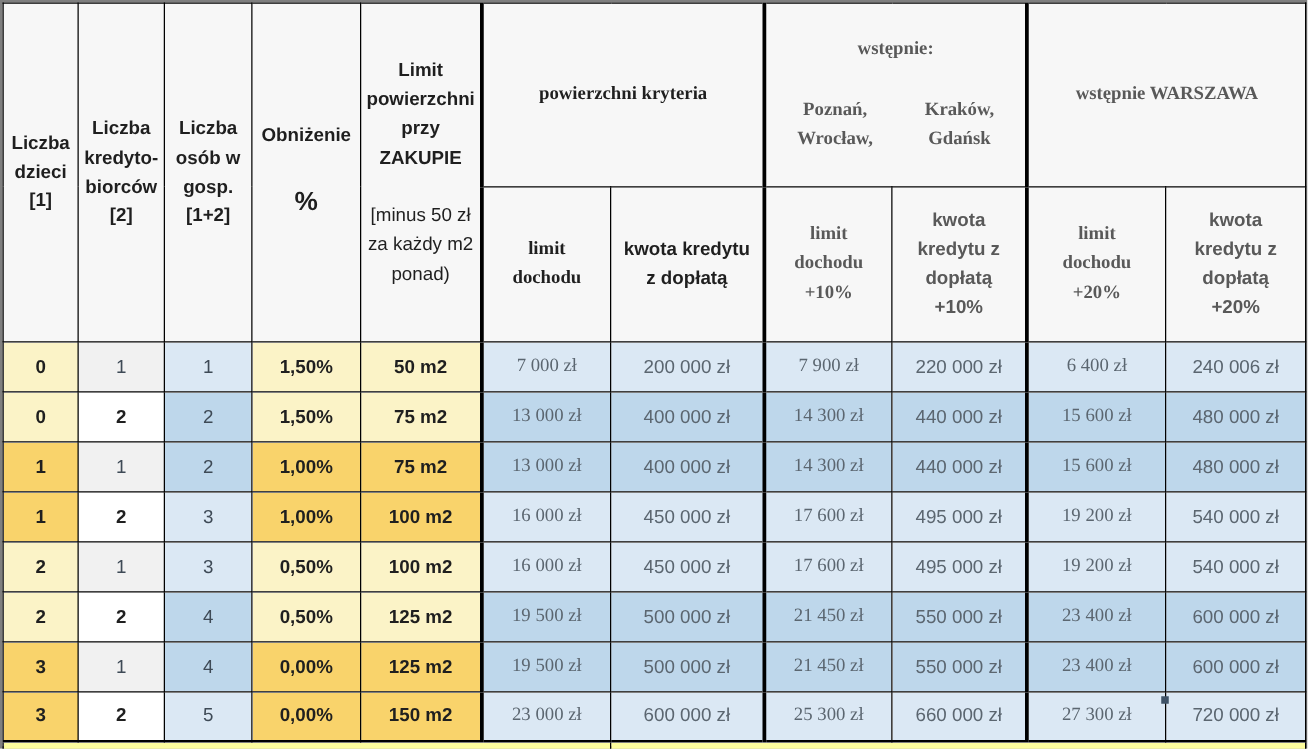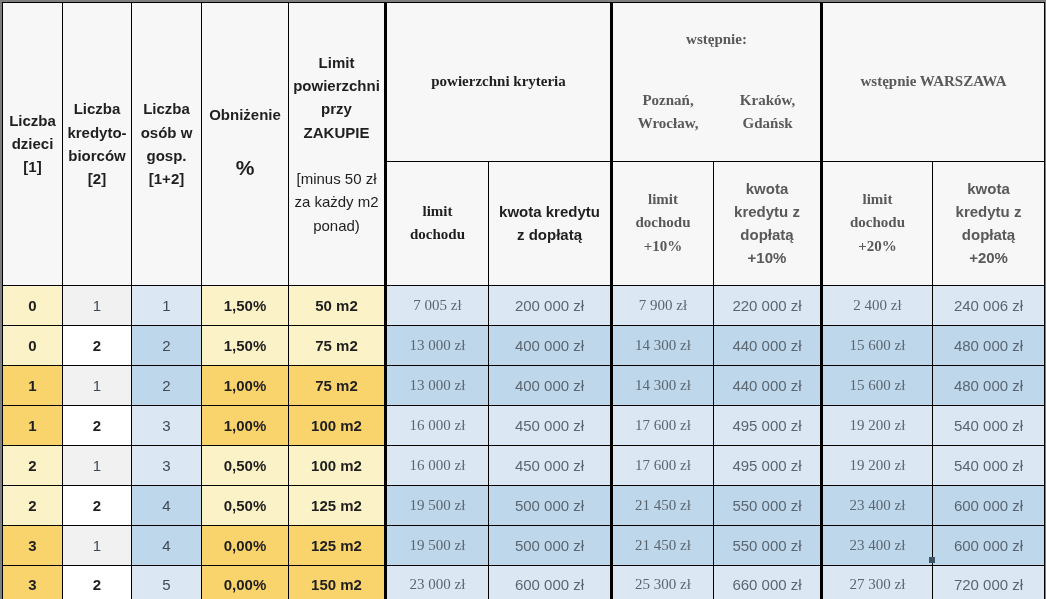--- a/index.html
+++ b/index.html
@@ -28,21 +28,21 @@
   th {
     background:var(--bg-header,#F7F7F7);
     font-weight:bold; color:var(--text-black,#1F1F1F);
     font-size:15px; line-height:1.55;
     white-space:pre-line; padding:2px 4px;
   }
   th.muted-th { color:var(--text-gray,#595959); }
   th .blk { display:block; }
   .pct { display:block; font-size:21px; margin-top:3px; }
   .area-note { display:block; font-weight:normal; }
-  .cities { display:flex; justify-content:space-around; margin-top:14px; }
+  .cities { display:flex; justify-content:space-around; margin-top:2px; }
   .cities span { white-space:pre-line; }
 
   td { font-size:15px; padding:0 4px; white-space:pre-line; }
   .bg-ly   { background:var(--bg-light-yellow,#FBF3C7); }
   .bg-or   { background:var(--bg-orange,#F9D36B); }
   .bg-bl   { background:var(--bg-light-blue,#DBE8F4); }
   .bg-bd   { background:var(--bg-dark-blue,#BED7EB); }
   .bg-gray { background:var(--bg-gray,#F1F1F1); }
   .bg-white{ background:var(--bg-white,#FFFFFF); }
   .t-bold  { font-weight:bold; color:var(--text-black,#1F1F1F); }
@@ -138,25 +138,25 @@
 +20%</th>
       </tr>
     </thead>
     <tbody>
         <tr>
           <td class="t-bold bg-ly">0</td>
           <td class="bg-gray t-dark">1</td>
           <td class="t-dark bg-bl">1</td>
           <td class="t-bold bg-ly">1,50%</td>
           <td class="t-bold bg-ly">50 m2</td>
-          <td class="t-data bg-bl bl3">7 005 zł</td>
+          <td class="t-data bg-bl bl3">7 000 zł</td>
           <td class="t-data bg-bl">200 000 zł</td>
           <td class="t-data bg-bl bl3">7 900 zł</td>
           <td class="t-data bg-bl">220 000 zł</td>
-          <td class="t-data bg-bl bl3">2 400 zł</td>
+          <td class="t-data bg-bl bl3">6 400 zł</td>
           <td class="t-data bg-bl">240 006 zł</td>
         </tr>
         <tr>
           <td class="t-bold bg-ly">0</td>
           <td class="bg-white t-bold">2</td>
           <td class="t-dark bg-bd">2</td>
           <td class="t-bold bg-ly">1,50%</td>
           <td class="t-bold bg-ly">75 m2</td>
           <td class="t-data bg-bd bl3">13 000 zł</td>
           <td class="t-data bg-bd">400 000 zł</td>

